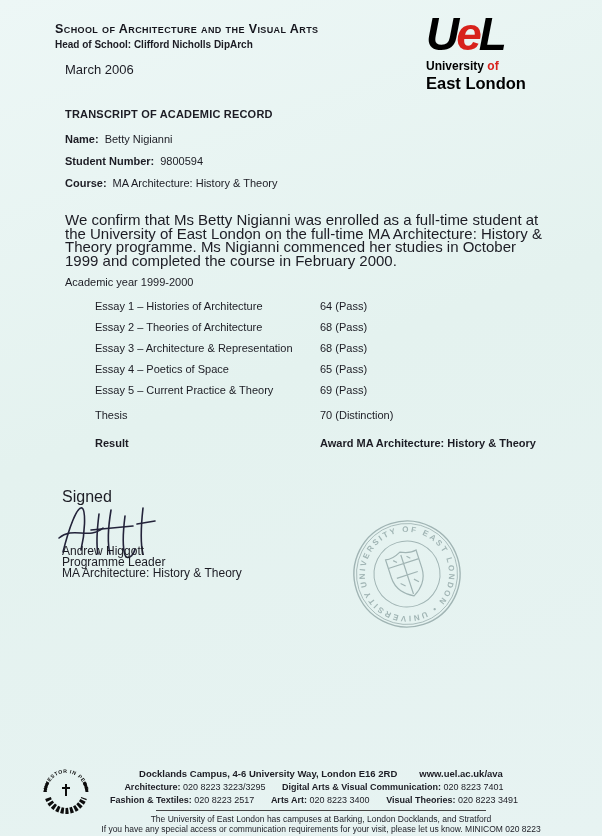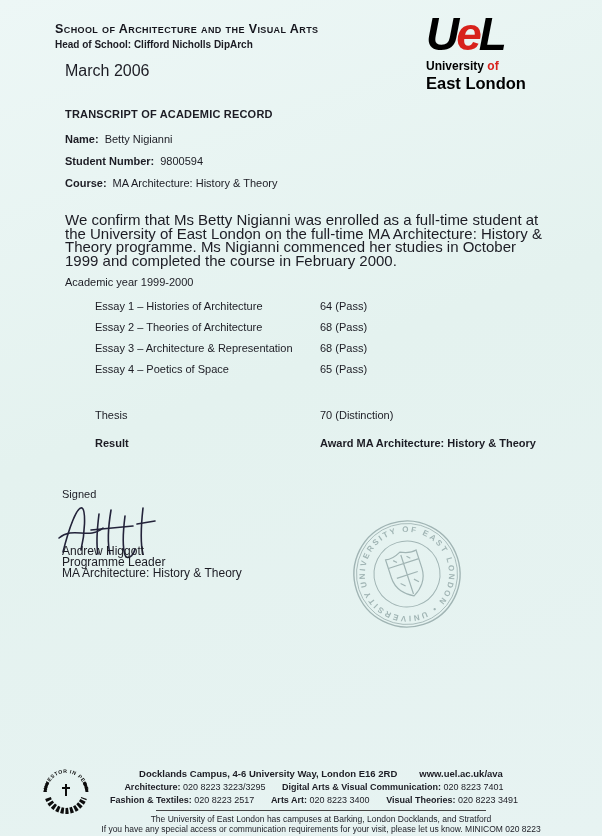--- a/index.html
+++ b/index.html
@@ -23,21 +23,21 @@
     font-weight: bold;
     font-size: 12.5px;
     letter-spacing: 0.4px;
     color: #15151d;
   }
   .head-of-school {
     font-weight: bold;
     font-size: 10px;
     margin-top: 3px;
   }
-  .date-line { position: absolute; top: 62px; left: 65px; font-size: 16px; }
+  .date-line { position: absolute; top: 62px; left: 65px; font-size: 13px; }
 
   
   .logo { position: absolute; top: 12px; right: 48px; text-align: left; width: 128px; }
   .logo-letters {
     font-size: 46px;
     font-weight: bold;
     letter-spacing: -3px;
     line-height: 44px;
     color: #000;
     font-style: italic;
@@ -61,21 +61,21 @@
   .grades { position: absolute; top: 300px; left: 95px; width: 430px; font-size: 11px; }
   .grade-row { position: relative; height: 21px; }
   .grade-item { position: absolute; left: 0; }
   .grade-mark { position: absolute; left: 225px; }
   .thesis-row { position: absolute; top: 409px; left: 95px; width: 430px; font-size: 11px; height: 16px; }
   .thesis-row .grade-mark { left: 225px; position: absolute; }
   .result-row { position: absolute; top: 437px; left: 95px; width: 460px; font-size: 11px; font-weight: bold; }
   .result-row .grade-mark { left: 225px; position: absolute; }
 
   
-  .signed-label { position: absolute; top: 488px; left: 62px; font-size: 11px; }
+  .signed-label { position: absolute; top: 488px; left: 62px; font-size: 16px; }
   .signature-svg { position: absolute; top: 500px; left: 55px; }
   .signatory { position: absolute; top: 546px; left: 62px; font-size: 12px; line-height: 11px; }
 
   
   .seal { position: absolute; top: 515px; left: 348px; transform: rotate(-18deg); opacity: 0.75; }
 
   
   .iip-logo { position: absolute; left: 40px; top: 766px; }
   .footer-text { position: absolute; left: 100px; right: 60px; top: 768px; text-align: center; }
   .footer-line1 { font-size: 9.5px; font-weight: bold; }
@@ -130,20 +130,24 @@
       <span class="grade-item">Essay 2 – Theories of Architecture</span>
       <span class="grade-mark">68 (Pass)</span>
     </div>
     <div class="grade-row">
       <span class="grade-item">Essay 3 – Architecture &amp; Representation</span>
       <span class="grade-mark">68 (Pass)</span>
     </div>
     <div class="grade-row">
       <span class="grade-item">Essay 4 – Poetics of Space</span>
       <span class="grade-mark">65 (Pass)</span>
+    </div>
+    <div class="grade-row">
+      <span class="grade-item">Essay 5 – Current Practice &amp; Theory</span>
+      <span class="grade-mark">69 (Pass)</span>
     </div>
   </div>
 
   <div class="thesis-row">
     <span class="grade-item">Thesis</span>
     <span class="grade-mark">70 (Distinction)</span>
   </div>
 
   <div class="result-row">
     <span class="grade-item">Result</span>

